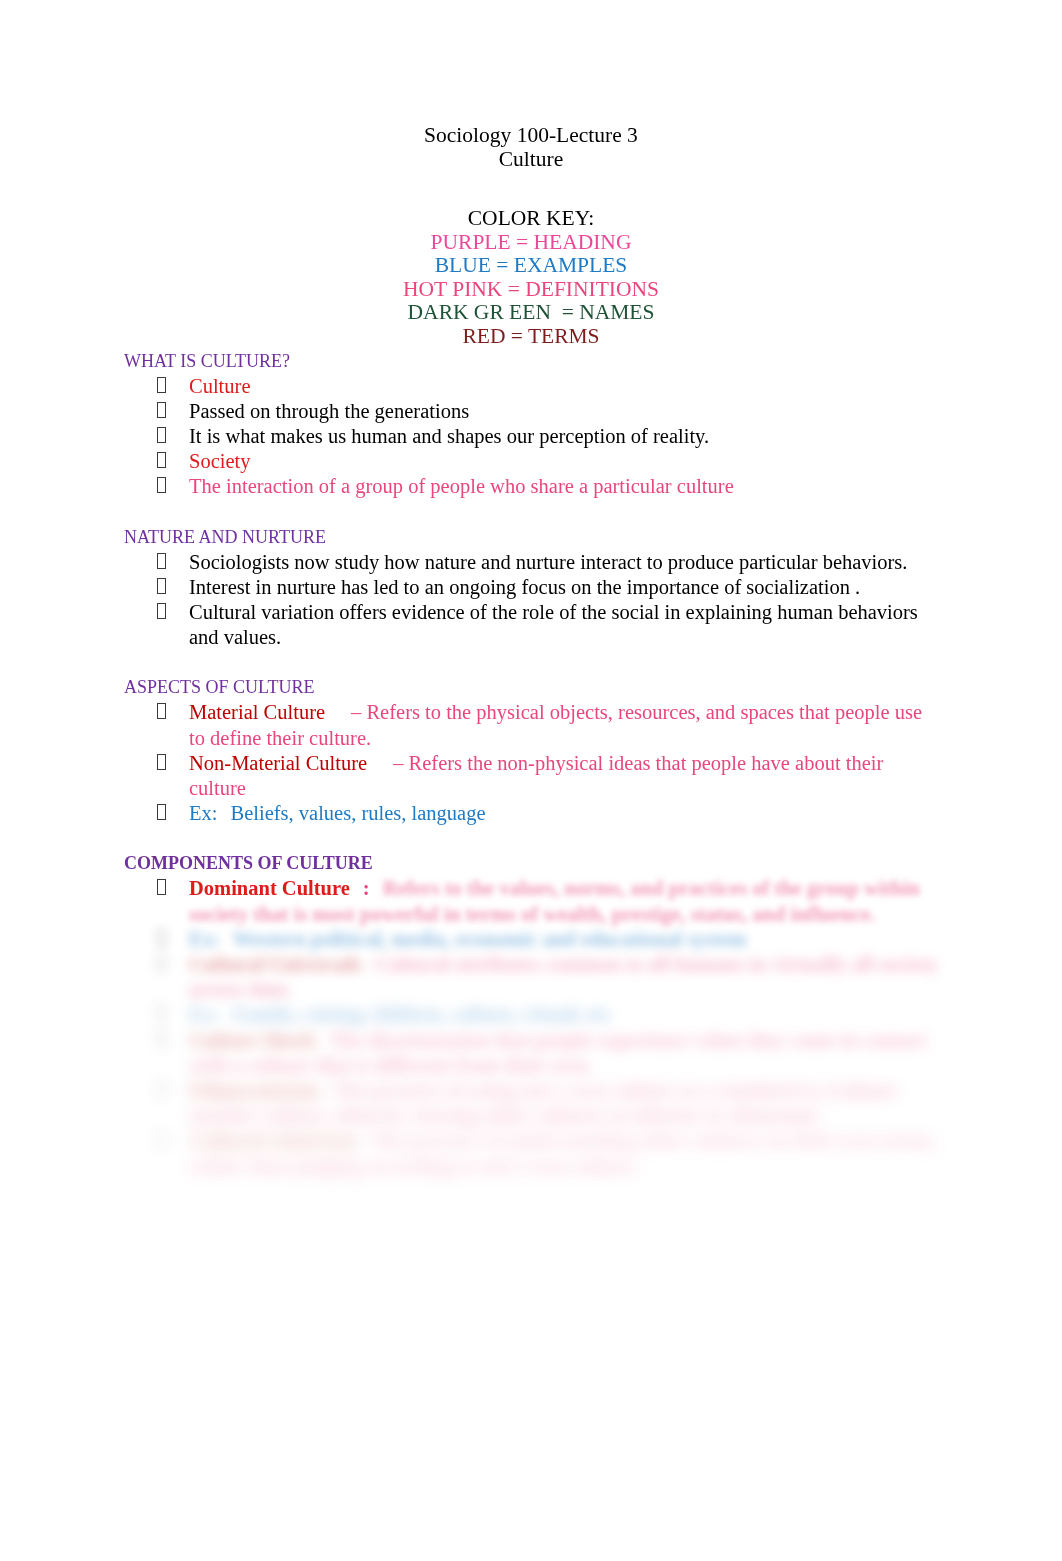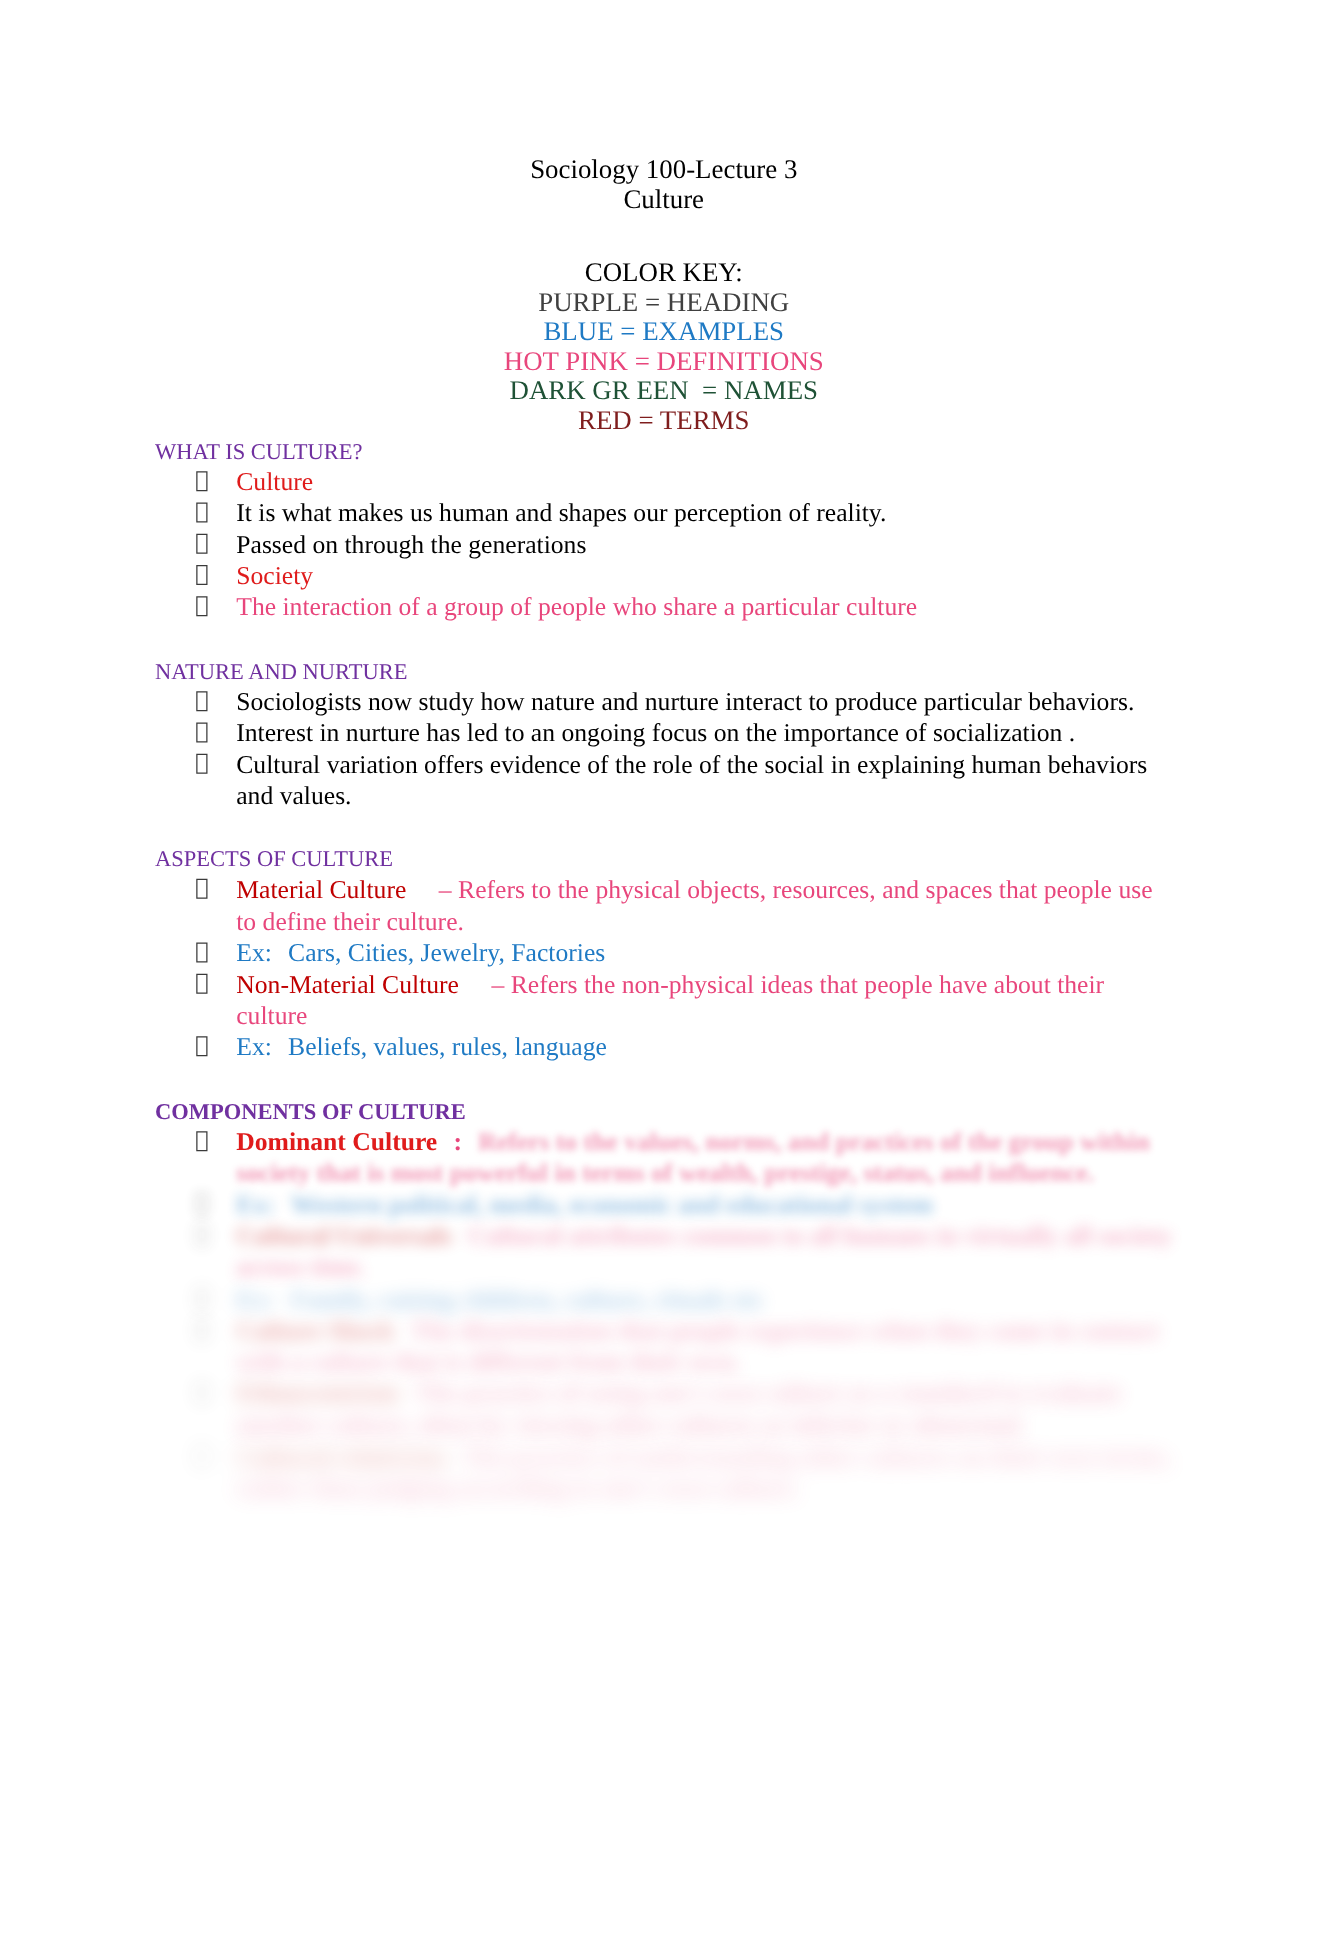--- a/index.html
+++ b/index.html
@@ -41,21 +41,21 @@
 
   
   .key-block {
     text-align: center;
     margin-top: 36px;
     font-size: 21.5px;
     line-height: 23.6px;
   }
   .key-line { display: block; white-space: pre; }
   .key-head   { color: #000000; }
-  .k-purple   { color: #404040; font-family: Liberation Serif, serif; }
+  .k-purple   { color: #ec4899; font-family: Liberation Serif, serif; }
   .k-pink     { color: #E8467C; }
   .k-blue     { color: #1F7AC4; }
   .k-green    { color: #1F5236; }
   .k-red      { color: #7f1d1d; }
 
   
   .section {
     margin-top: 0;
   }
   .sec-head {
@@ -139,25 +139,25 @@
 
     <div class="section">
       <div class="sec-head shadowy">WHAT IS CULTURE?</div>
       <ul class="bul">
         <li>
           <span class="glyph"></span>
           <span class="t-red2 shadowy">Culture</span>
         </li>
         <li>
           <span class="glyph"></span>
+          <span class="t-black">Passed on through the generations</span>
+        </li>
+        <li>
+          <span class="glyph"></span>
           <span class="t-black">It is what makes us human and shapes our perception of reality.</span>
-        </li>
-        <li>
-          <span class="glyph"></span>
-          <span class="t-black">Passed on through the generations</span>
         </li>
         <li>
           <span class="glyph"></span>
           <span class="t-red2 shadowy">Society</span>
         </li>
         <li>
           <span class="glyph"></span>
           <span class="t-pink">The interaction of a group of people who share a particular culture</span>
         </li>
       </ul>
@@ -184,24 +184,20 @@
     </div>
 
     <div class="sec-gap"></div>
 
     <div class="section">
       <div class="sec-head shadowy">ASPECTS OF CULTURE</div>
       <ul class="bul">
         <li>
           <span class="glyph"></span>
           <span class="t-red shadowy">Material Culture</span><span class="tab"></span><span class="t-pink">– Refers to the physical objects, resources, and spaces that people use to define their culture.</span>
-        </li>
-        <li>
-          <span class="glyph"></span>
-          <span class="t-blue">Ex:</span><span class="tab-sm"></span><span class="t-blue">Cars, Cities, Jewelry, Factories</span>
         </li>
         <li>
           <span class="glyph"></span>
           <span class="t-red shadowy">Non-Material Culture</span><span class="tab"></span><span class="t-pink">– Refers the non-physical ideas that people have about their culture</span>
         </li>
         <li>
           <span class="glyph"></span>
           <span class="t-blue">Ex:</span><span class="tab-sm"></span><span class="t-blue">Beliefs, values, rules, language</span>
         </li>
       </ul>

